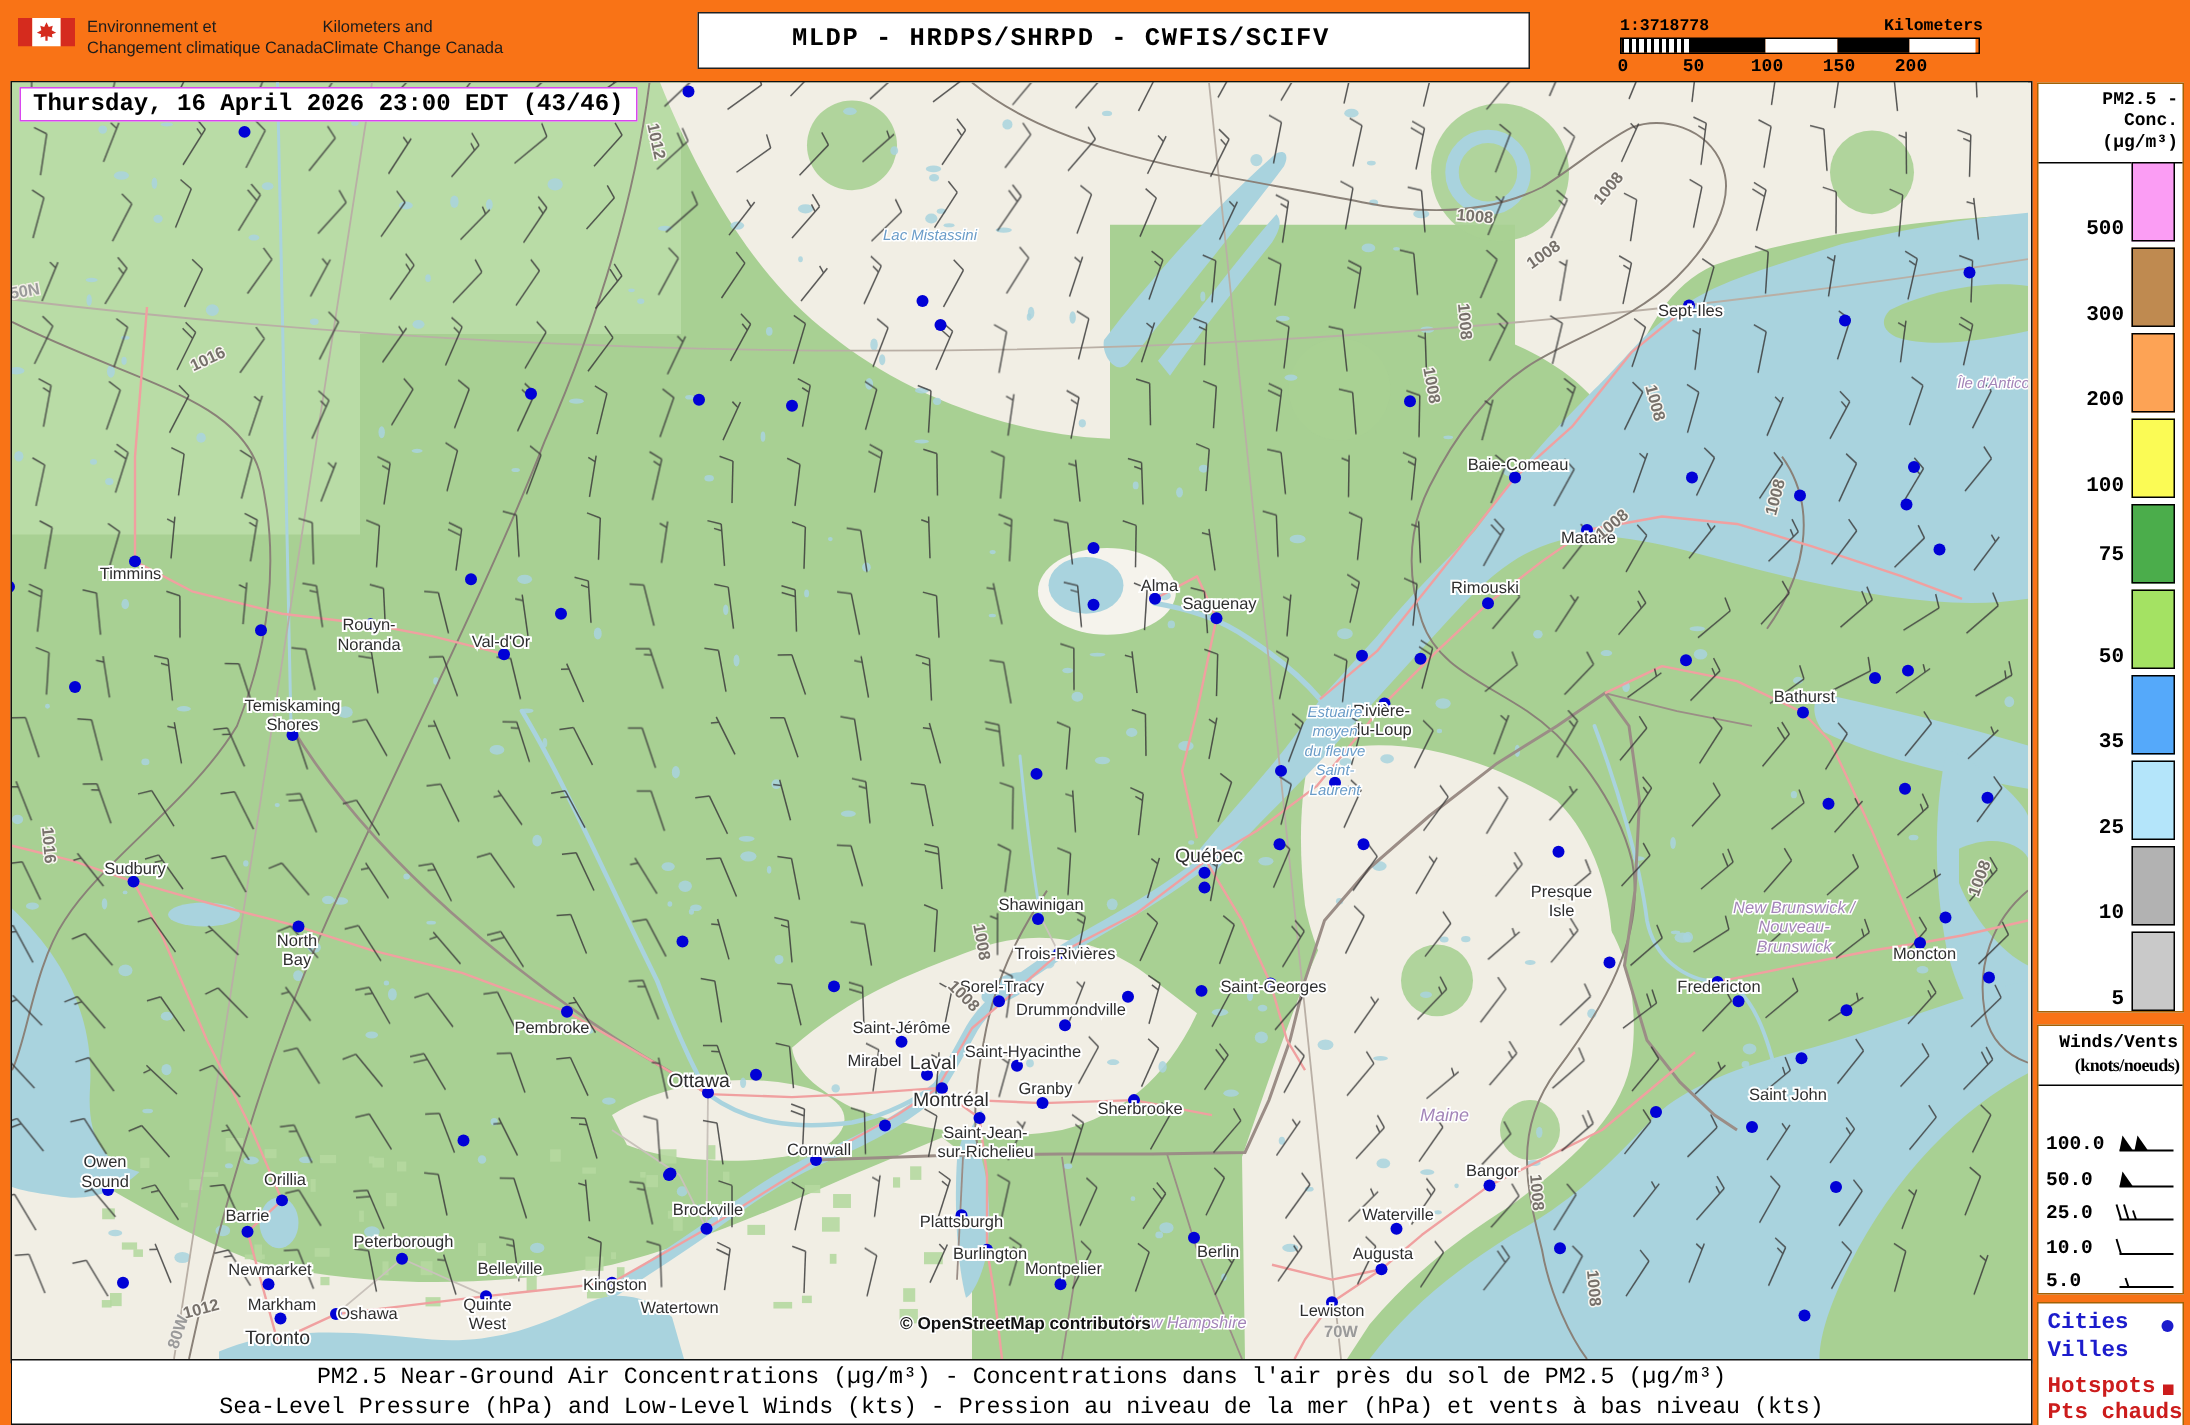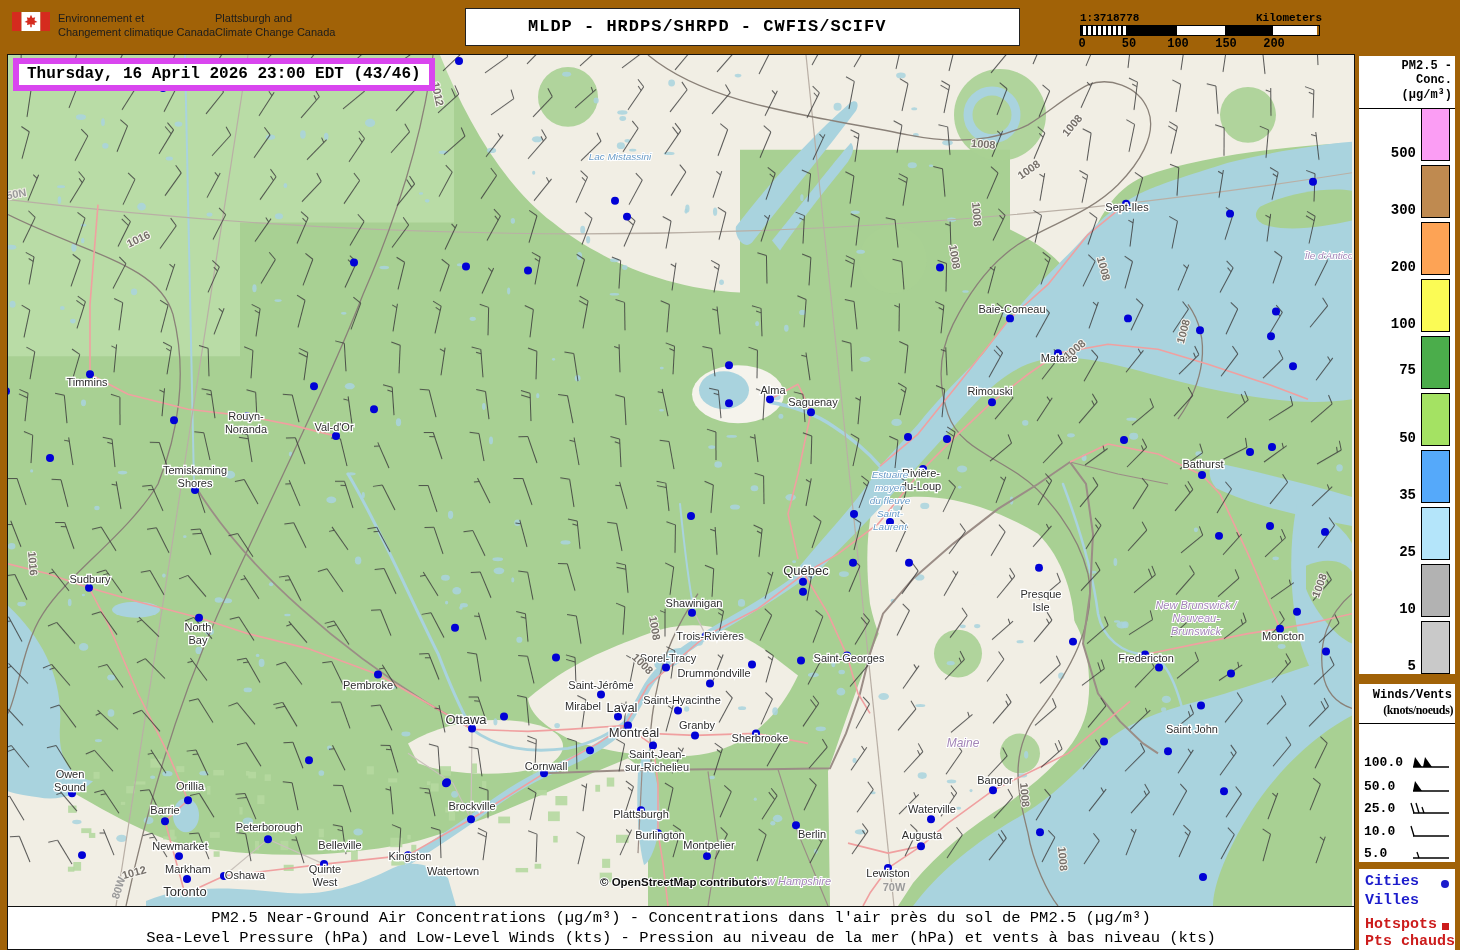--- a/index.html
+++ b/index.html
@@ -1,16 +1,16 @@
 <!DOCTYPE html>
 <html><head>
 <meta charset="utf-8">
 <style>
   html,body{margin:0;padding:0;background:#fff;font-family:"Liberation Sans",sans-serif;}
-  #page{position:relative;width:1460px;height:950px;background:#a16207;overflow:hidden;}
+  #page{position:relative;width:1460px;height:950px;background:#f97316;overflow:hidden;}
 
   
   #flag{position:absolute;left:12px;top:12px;width:38px;height:19px;}
   #org-fr{position:absolute;left:58px;top:11px;font-size:11px;line-height:14px;color:#1c1c1c;}
   #org-en{position:absolute;left:215px;top:11px;font-size:11px;line-height:14px;color:#1c1c1c;}
   #title-box{position:absolute;left:465px;top:8px;width:505px;height:36px;border:1px solid #222;background:#fff;padding-left:48px;}
   #title-box .t{font-family:"Liberation Mono","DejaVu Sans Mono",monospace;font-weight:bold;font-size:17px;letter-spacing:1px;line-height:36px;padding-left:14px;color:#000;}
 
   
   #scalebar{position:absolute;left:1052px;top:12px;width:242px;height:40px;margin-left:28px;}
@@ -21,21 +21,21 @@
   #scalebar .seg{height:100%;}
   #scalebar .seg.hatch{background:repeating-linear-gradient(90deg,#000 0,#000 2px,#fff 2px,#fff 5px);}
   #scalebar .seg.black{background:#000;}
   #scalebar .seg.white{background:#fff;}
   #scalebar .ticks{position:absolute;left:0;top:25px;height:12px;width:238px;font-family:"Liberation Mono","DejaVu Sans Mono",monospace;font-weight:bold;font-size:12px;color:#000;}
   #scalebar .tick{position:absolute;transform:translateX(-50%);}
 
   
   #map-frame{position:absolute;left:7px;top:54px;width:1346px;height:853px;border:1px solid #111;background:#f1eee4;}
   #mapsvg{position:absolute;left:0;top:0;}
-  #timestamp{position:absolute;left:5px;top:3px;border:6px solid #d946ef;background:#fff;padding:0 8px;font-family:"Liberation Mono","DejaVu Sans Mono",monospace;font-weight:bold;font-size:16px;line-height:21px;color:#000;white-space:nowrap;}
+  #timestamp{position:absolute;left:5px;top:3px;border:1px solid #d946ef;background:#fff;padding:0 8px;font-family:"Liberation Mono","DejaVu Sans Mono",monospace;font-weight:bold;font-size:16px;line-height:21px;color:#000;white-space:nowrap;}
 
   
   .sidebox{position:absolute;background:#fff;border:1px solid #a16207;}
   #pm25-box{left:1358px;top:55px;width:96px;height:618px;}
   #pm25-box .t1{font-family:"Liberation Mono","DejaVu Sans Mono",monospace;font-weight:bold;font-size:12px;text-align:right;padding:3px 3px 0 0;}
   #pm25-box .t2{font-family:"Liberation Mono","DejaVu Sans Mono",monospace;font-weight:bold;font-size:12px;text-align:right;padding:1px 3px 0 0;}
   #pm25-box hr{border:none;border-top:1px solid #000;margin:6px 0 0 0;}
   #pm25-box .sw{position:absolute;left:62px;width:29px;height:53px;border:1px solid #000;box-sizing:border-box;}
   #pm25-box .swl{position:absolute;left:0;width:57px;text-align:right;font-family:"Liberation Mono","DejaVu Sans Mono",monospace;font-weight:bold;font-size:14px;}
   #winds-box{left:1358px;top:683px;width:96px;height:178px;}
@@ -76,21 +76,21 @@
     <rect x="0" y="0" width="10" height="20" fill="#d52b1e"></rect>
     <rect x="10" y="0" width="20" height="20" fill="#ffffff"></rect>
     <rect x="30" y="0" width="10" height="20" fill="#d52b1e"></rect>
     <path fill="#d52b1e" d="M20,3 L21.6,6.4 L24.4,5.4 L23.6,8.6 L26.8,10.4 L23.8,11.4 L24.2,13.6 L20.8,12.8 L20.8,16 L19.2,16 L19.2,12.8 L15.8,13.6 L16.2,11.4 L13.2,10.4 L16.4,8.6 L15.6,5.4 L18.4,6.4 Z"></path>
   </svg>
   <div id="org-fr">
     <div>Environnement et</div>
       <div>Changement climatique Canada</div>
   </div>
   <div id="org-en">
-    <div>Plattsburgh and</div>
+    <div>Kilometers and</div>
       <div>Climate Change Canada</div>
   </div>
   <div id="title-box">
     <div class="t">MLDP - HRDPS/SHRPD - CWFIS/SCIFV</div>
   </div>
 
   <div id="scalebar">
     <div class="toprow">
       <span class="ratio">1:3718778</span>
       <span class="unit">Kilometers</span>

